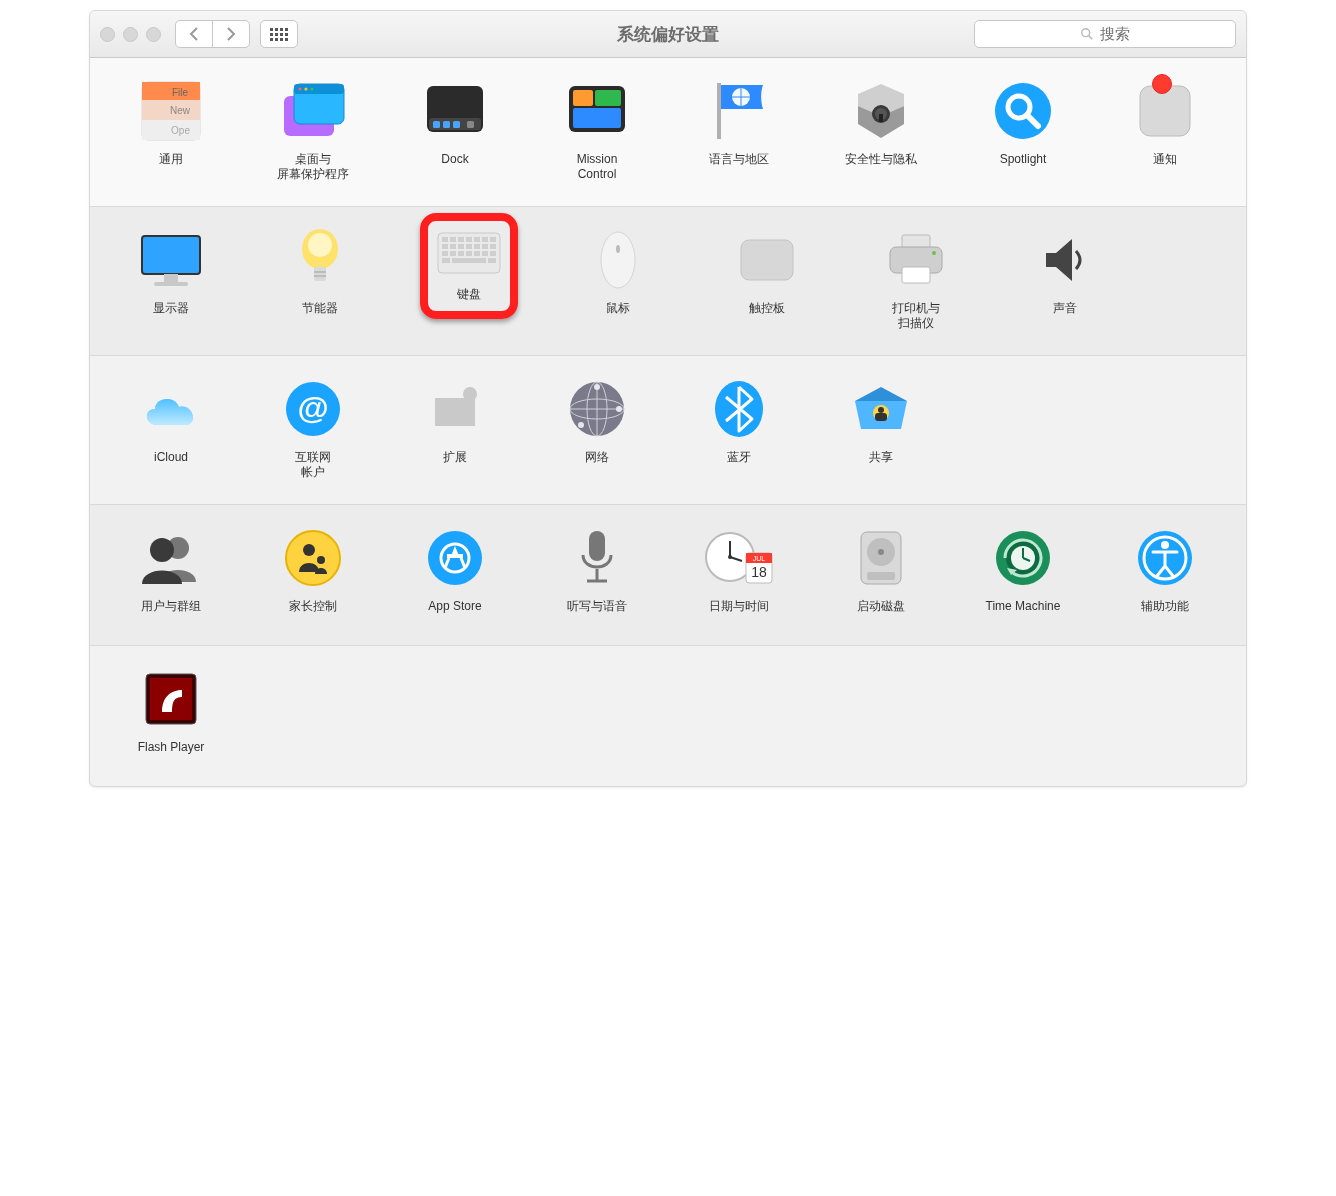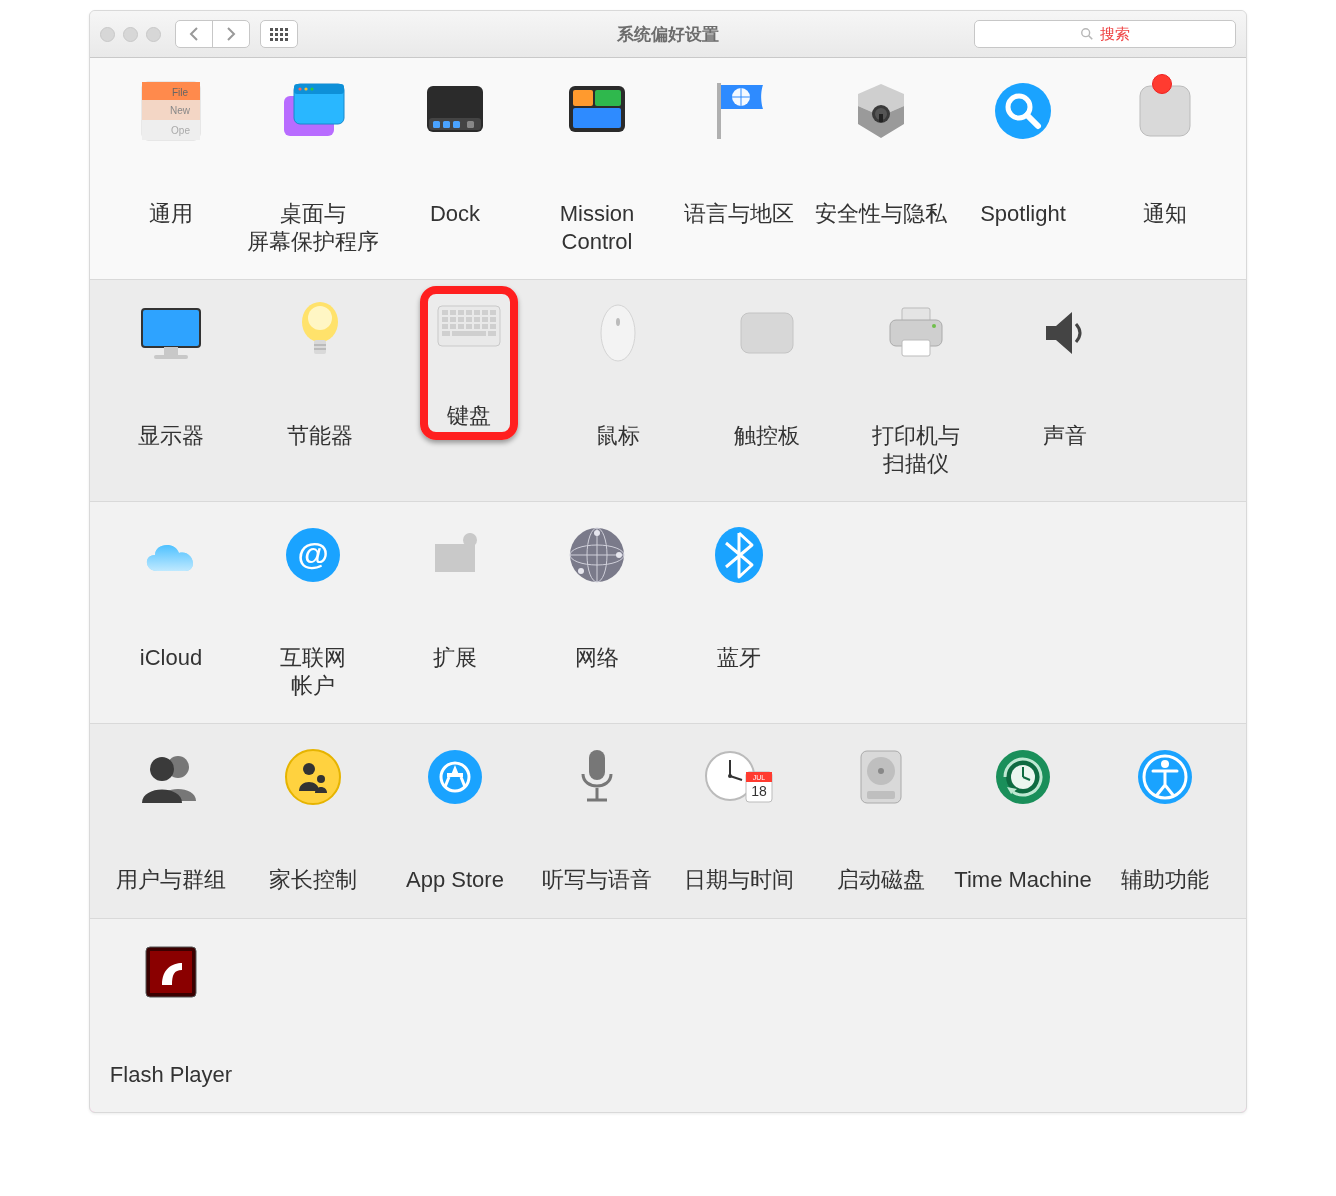--- a/index.html
+++ b/index.html
@@ -7,32 +7,32 @@
   .titlebar{height:46px;display:flex;align-items:center;background:linear-gradient(#f6f6f6,#e9e9e9);border-bottom:1px solid #c9c9c9;padding:0 10px;position:relative;}
   .traffic{display:flex;gap:8px;align-items:center;margin-right:14px;}
   .dot{width:13px;height:13px;border-radius:50%;background:#d7d7d7;border:1px solid #c8c8c8;}
   .navbtns{display:flex;border:1px solid #c7c7c7;border-radius:5px;overflow:hidden;background:#fff;}
   .navbtn{width:36px;height:26px;display:flex;align-items:center;justify-content:center;font-size:16px;color:#888;}
   .navbtn+.navbtn{border-left:1px solid #c7c7c7;}
   .gridbtn{margin-left:10px;width:36px;height:26px;border:1px solid #c7c7c7;border-radius:5px;background:#fff;display:flex;align-items:center;justify-content:center;}
   .gridglyph{display:grid;grid-template-columns:repeat(4,3px);grid-template-rows:repeat(3,3px);gap:2px;}
   .gridglyph span{background:#555;width:3px;height:3px;}
   .wintitle{position:absolute;left:0;right:0;text-align:center;font-size:17px;color:#6c6c6c;pointer-events:none;font-weight:bold;}
-  .search{margin-left:auto;display:flex;align-items:center;border:1px solid #c7c7c7;border-radius:5px;background:#fff;height:26px;width:260px;justify-content:center;color:#ef4444;font-size:15px;}
+  .search{margin-left:auto;display:flex;align-items:center;border:1px solid #c7c7c7;border-radius:5px;background:#fff;height:26px;width:260px;justify-content:center;color:#737373;font-size:15px;}
   .search svg{margin-right:6px;}
   .groups{background:#f9a8d4;}
   .group{display:flex;flex-wrap:wrap;padding:18px 10px 18px 10px;border-bottom:1px solid #d9d9d9;}
   .group:first-of-type{background:#f9f9f9;}
   .group:nth-of-type(2){background:#ececec;gap:7px;}
   .group:nth-of-type(3){background:#f2f2f2;}
   .group:nth-of-type(4){background:#ececec;}
   .group:nth-of-type(5){background:#f2f2f2;border-bottom:none;}
   .item{width:142px;display:flex;flex-direction:column;align-items:center;text-align:center;margin:0 0 6px 0;cursor:default;position:relative;}
   .iconwrap{width:70px;height:70px;display:flex;align-items:center;justify-content:center;margin-bottom:6px;}
-  .label{font-size:22px;color:#333;line-height:1.25;min-height:22px;white-space:pre-line;margin-top:48px;}
+  .label{font-size:12px;color:#333;line-height:1.25;min-height:22px;white-space:pre-line;}
   .highlight{border:8px solid #ff1f1f;border-radius:16px;padding:4px 6px 2px;box-shadow:0 3px 5px rgba(0,0,0,.35);margin-top:-12px;}
   
   .badge-dot{position:absolute;top:-2px;right:28px;width:18px;height:18px;background:#ff3b30;border-radius:50%;border:1px solid #e22;}
 </style>
 </head>
 <body>
 
 <div class="window">
   <div class="titlebar">
     <div class="traffic">
@@ -337,20 +337,32 @@
       </div>
       <div class="item">
         <div class="iconwrap">
           <svg width="54" height="60" viewBox="0 0 54 60">
               <ellipse cx="27" cy="30" rx="24" ry="28" fill="#1aa3ff"></ellipse>
               <path d="M27 8 V52 L40 40 L14 18 M27 8 L40 20 L14 42" fill="none" stroke="#fff" stroke-width="3" stroke-linejoin="round"></path>
             </svg>
         </div>
         <div class="label">蓝牙</div>
       </div>
+      <div class="item">
+        <div class="iconwrap">
+          <svg width="64" height="52" viewBox="0 0 64 52">
+              <path d="M6 18 H58 L52 46 H12 Z" fill="#4fb6ff"></path>
+              <path d="M6 18 L32 4 L58 18" fill="#2e90d8"></path>
+              <circle cx="32" cy="30" r="8" fill="#ffd54a"></circle>
+              <rect x="29" y="24" width="6" height="6" rx="3" fill="#333"></rect>
+              <rect x="26" y="30" width="12" height="8" rx="3" fill="#333"></rect>
+            </svg>
+        </div>
+        <div class="label">共享</div>
+      </div>
     </div>
 
     <div class="group">
       <div class="item">
         <div class="iconwrap">
           <svg width="66" height="52" viewBox="0 0 66 52">
               <g fill="#777">
                 <circle cx="40" cy="16" r="11"></circle>
                 <path d="M22 50 C22 34 58 34 58 50 Z"></path>
               </g>

